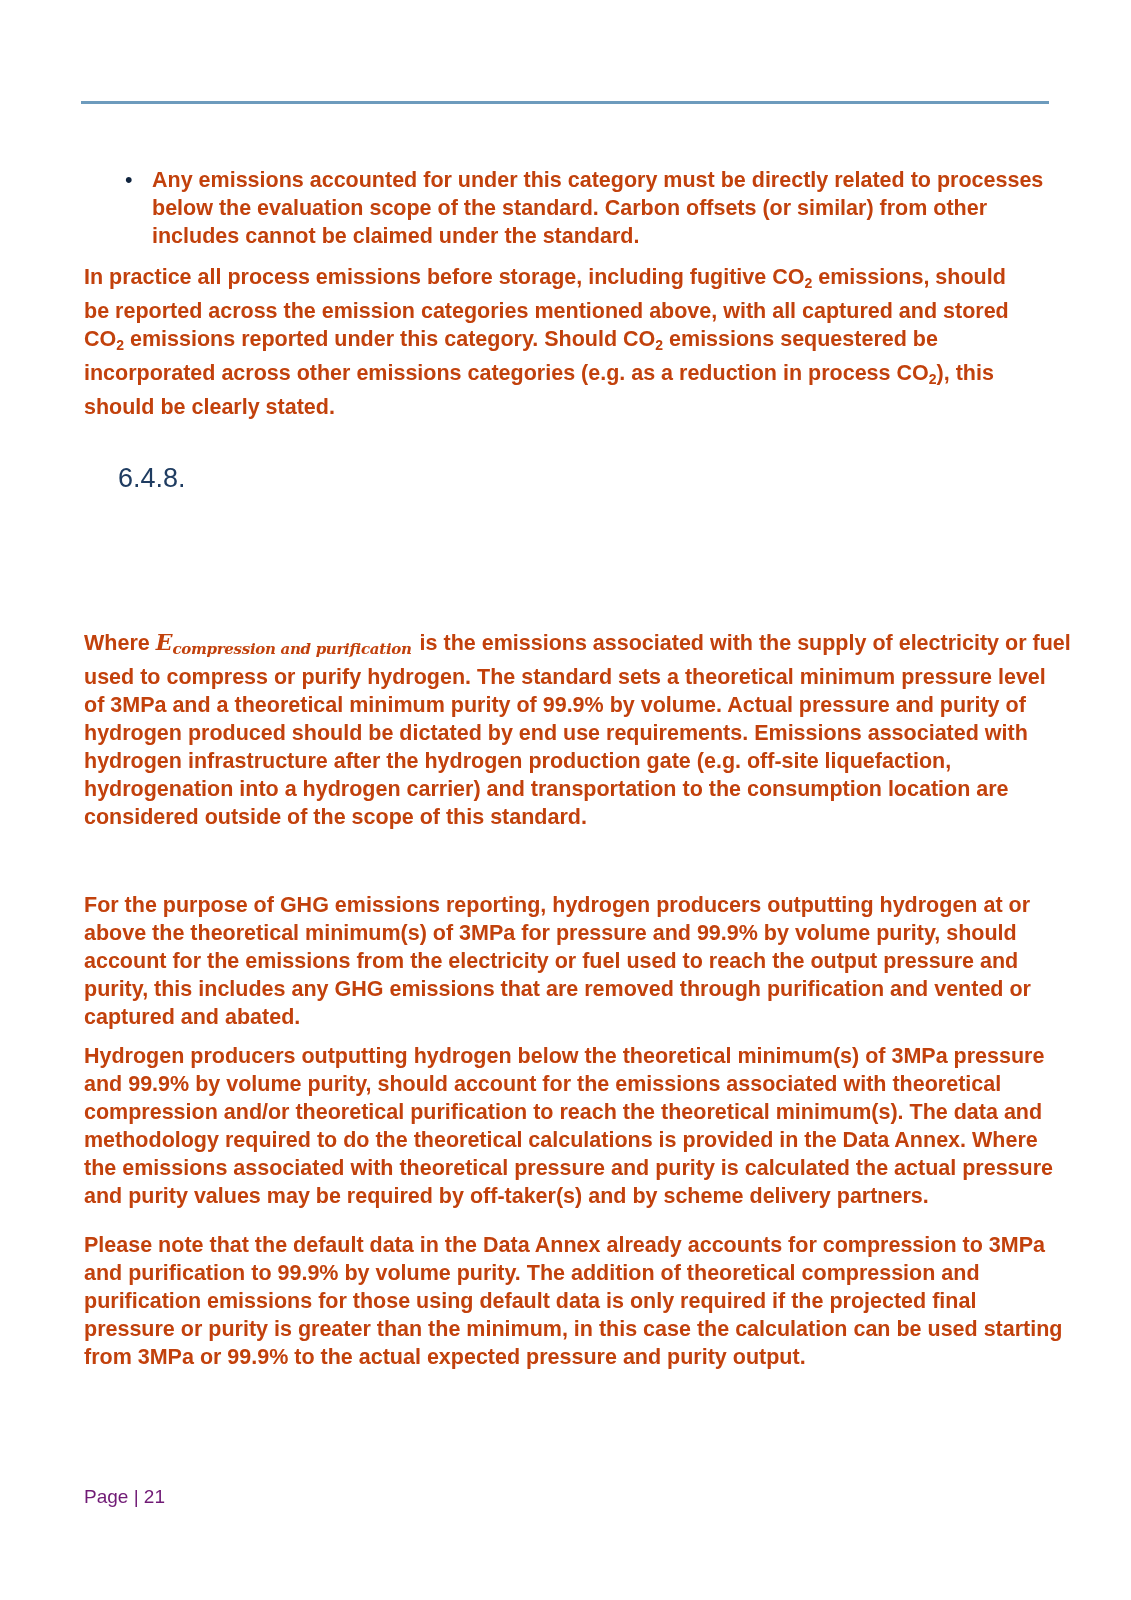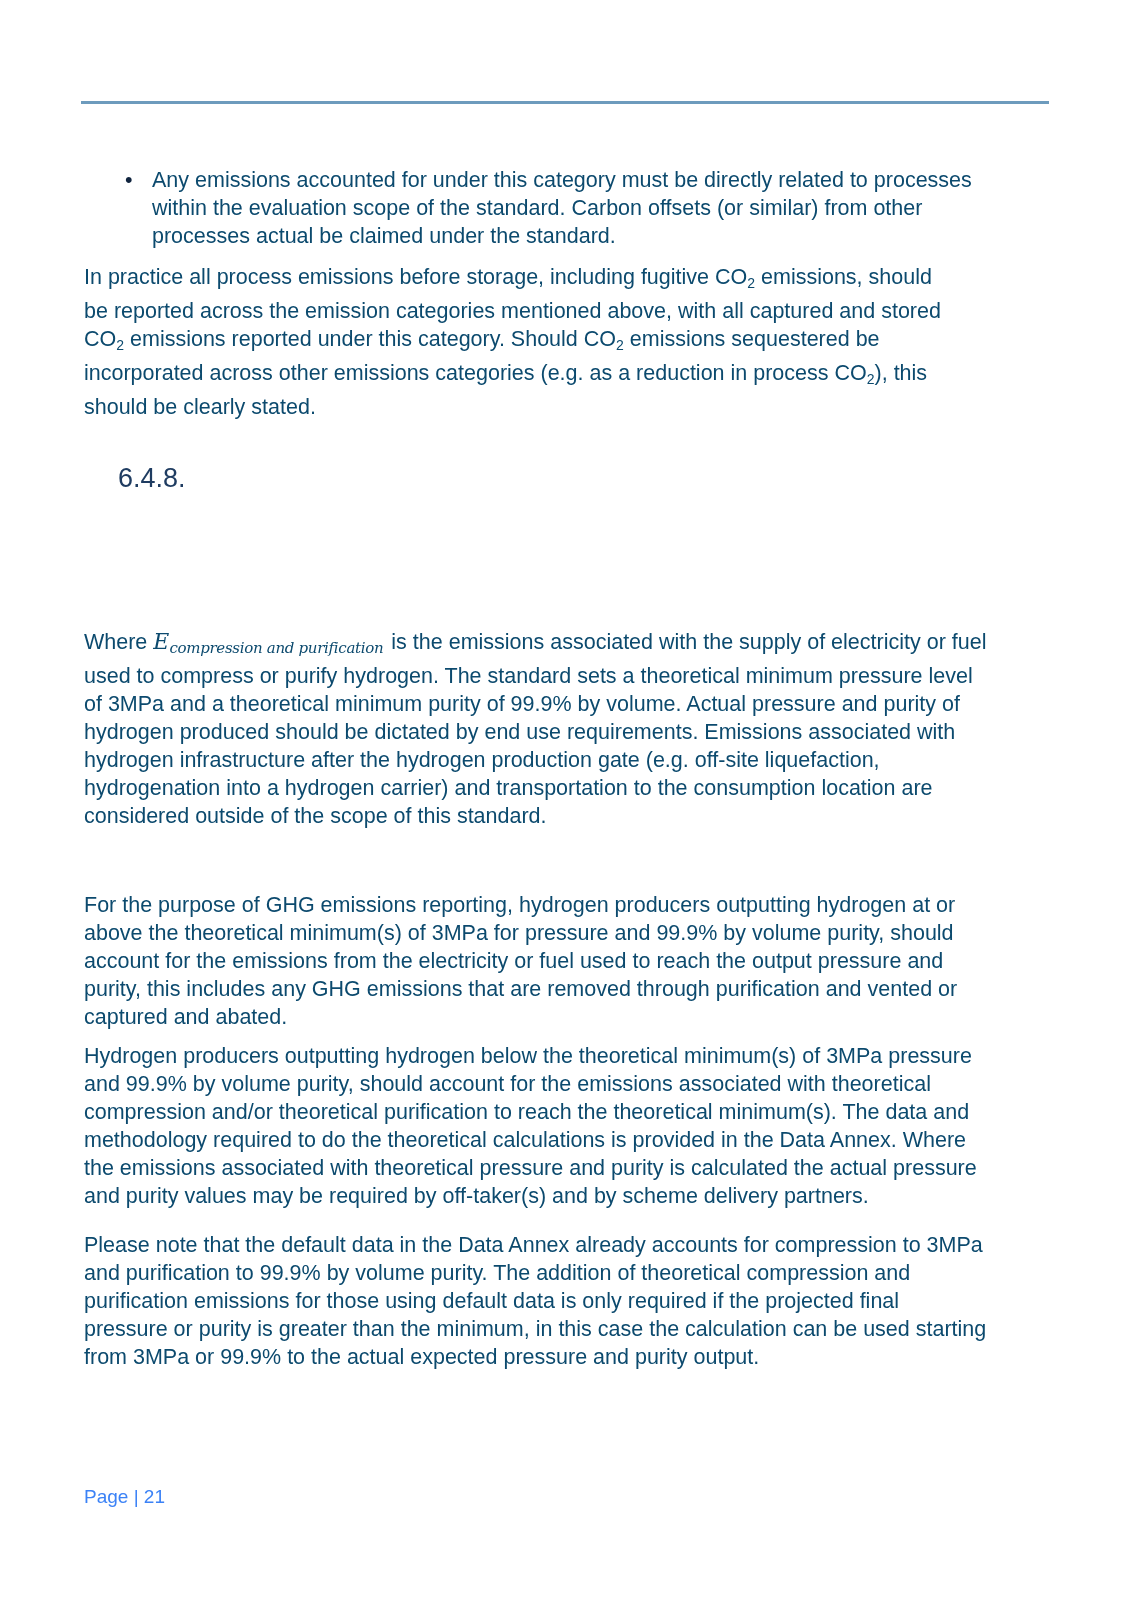--- a/index.html
+++ b/index.html
@@ -14,23 +14,24 @@
   }
   .abs { position: absolute; }
   .rule {
     left: 81px; top: 101px;
     width: 968px; height: 3px;
     background: #6d9bbd;
   }
   .body-text {
     font-size: 21.5px;
     line-height: 28px;
-    color: #0c4a6e;
+    color: #c2410c;
     width: 1000px;
     white-space: normal;
+    font-weight: bold;
   }
   .bullet-item { left: 125px; top: 166px; width: 960px; }
   .bullet-marker {
     position: absolute; left: 0; top: 0;
     font-size: 21.5px; line-height: 28px; color: #10243e;
   }
   .bullet-text { margin-left: 27px; width: 930px; }
   .p-in-practice { left: 84px; top: 263px; }
   .section-heading {
     left: 118px; top: 462px;
@@ -65,33 +66,33 @@
     font-family: "DejaVu Serif", "Liberation Serif", serif;
     font-style: italic; font-size: 22px;
   }
   .seg-mvarsub {
     font-family: "DejaVu Serif", "Liberation Serif", serif;
     font-style: italic; font-size: 15px;
     vertical-align: -4px; letter-spacing: -0.3px; margin-right: 2px;
   }
   .footer-page {
     left: 84px; top: 1486px;
-    font-size: 19px; color: #3b82f6;
+    font-size: 19px; color: #701a75;
   }
 </style>
 </head>
 <body>
 
 <div id="page">
 
   <div class="abs rule"></div>
 
   <div class="abs bullet-item">
     <span class="bullet-marker">•</span>
-    <div class="bullet-text body-text"><span>Any emissions accounted for under this category must be directly related to processes</span><br><span>within the evaluation scope of the standard. Carbon offsets (or similar) from other</span><br><span>processes actual be claimed under the standard.</span></div>
+    <div class="bullet-text body-text"><span>Any emissions accounted for under this category must be directly related to processes</span><br><span>below the evaluation scope of the standard. Carbon offsets (or similar) from other</span><br><span>includes cannot be claimed under the standard.</span></div>
   </div>
 
   <div class="abs body-text p-in-practice"><span>In practice all process emissions before storage, including fugitive CO</span><span class="seg-sub">2</span><span> emissions, should</span><br><span>be reported across the emission categories mentioned above, with all captured and stored</span><br><span>CO</span><span class="seg-sub">2</span><span> emissions reported under this category. Should CO</span><span class="seg-sub">2</span><span> emissions sequestered be</span><br><span>incorporated across other emissions categories (e.g. as a reduction in process CO</span><span class="seg-sub">2</span><span>), this</span><br><span>should be clearly stated.</span></div>
 
   <div class="abs section-heading">
     <span class="heading-number">6.4.8.</span>
   </div>
 
 
   <div class="abs body-text p-where"><span>Where </span><span class="seg-mvar">E</span><span class="seg-mvarsub">compression and purification</span><span> is the emissions associated with the supply of electricity or fuel</span><br><span>used to compress or purify hydrogen. The standard sets a theoretical minimum pressure level</span><br><span>of 3MPa and a theoretical minimum purity of 99.9% by volume. Actual pressure and purity of</span><br><span>hydrogen produced should be dictated by end use requirements. Emissions associated with</span><br><span>hydrogen infrastructure after the hydrogen production gate (e.g. off-site liquefaction,</span><br><span>hydrogenation into a hydrogen carrier) and transportation to the consumption location are</span><br><span>considered outside of the scope of this standard.</span></div>

